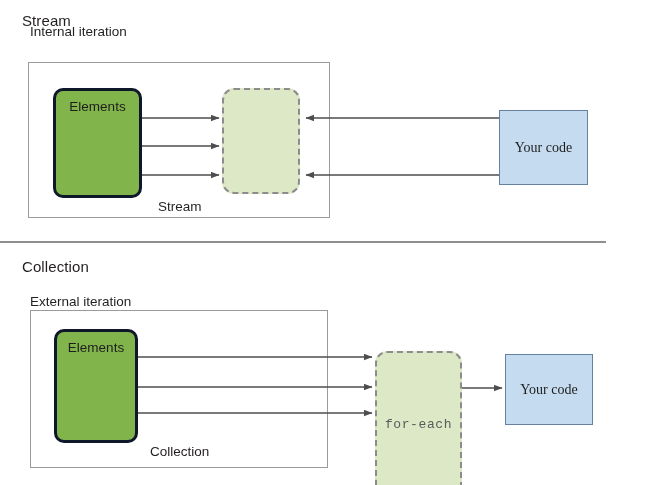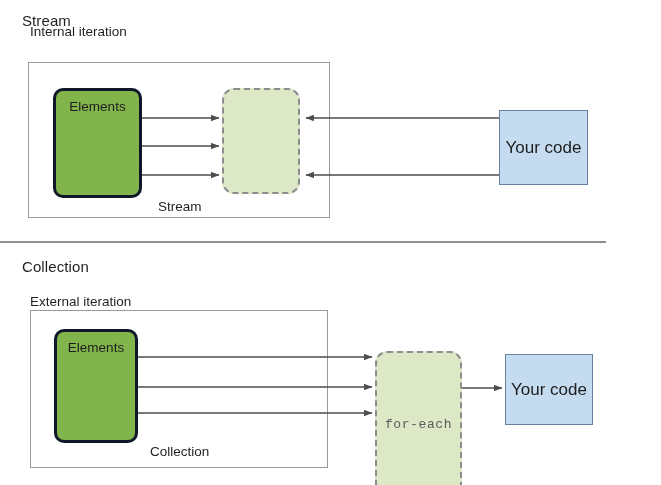--- a/index.html
+++ b/index.html
@@ -89,23 +89,24 @@
     border: 1px solid #65819f;
     box-sizing: border-box;
   }
   .code-label {
     position: absolute;
     left: 0;
     right: 0;
     top: 50%;
     transform: translateY(-50%);
     text-align: center;
-    font-size: 17px;
+    font-size: 14px;
     line-height: 16px;
     color: #1d1d1d;
+    font-family: Liberation Serif, serif;
   }
 
   
   .caption {
     font-size: 13.5px;
     line-height: 16px;
     color: #231f20;
     white-space: nowrap;
   }
 

